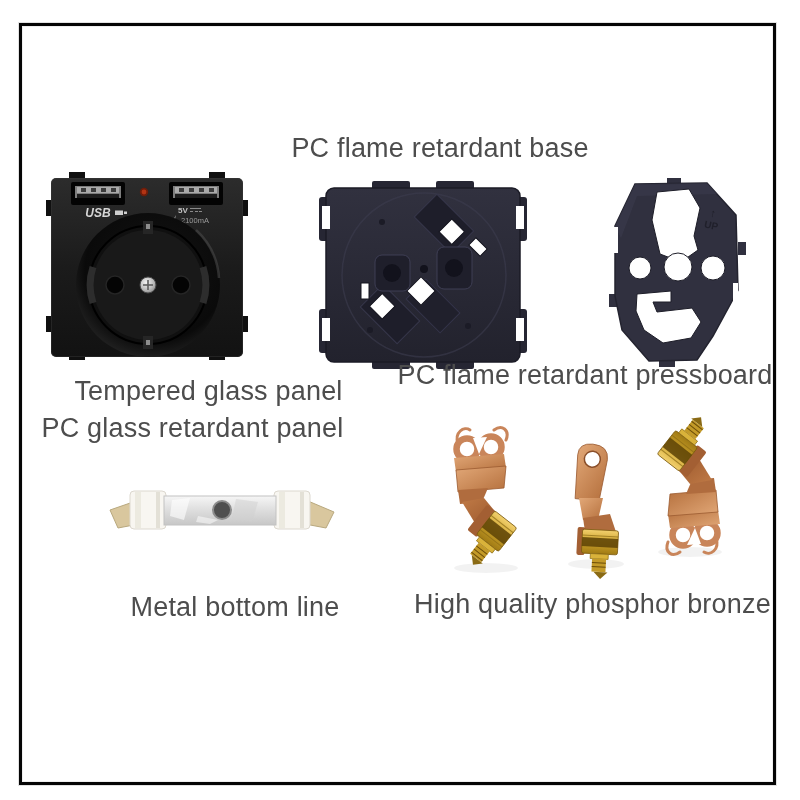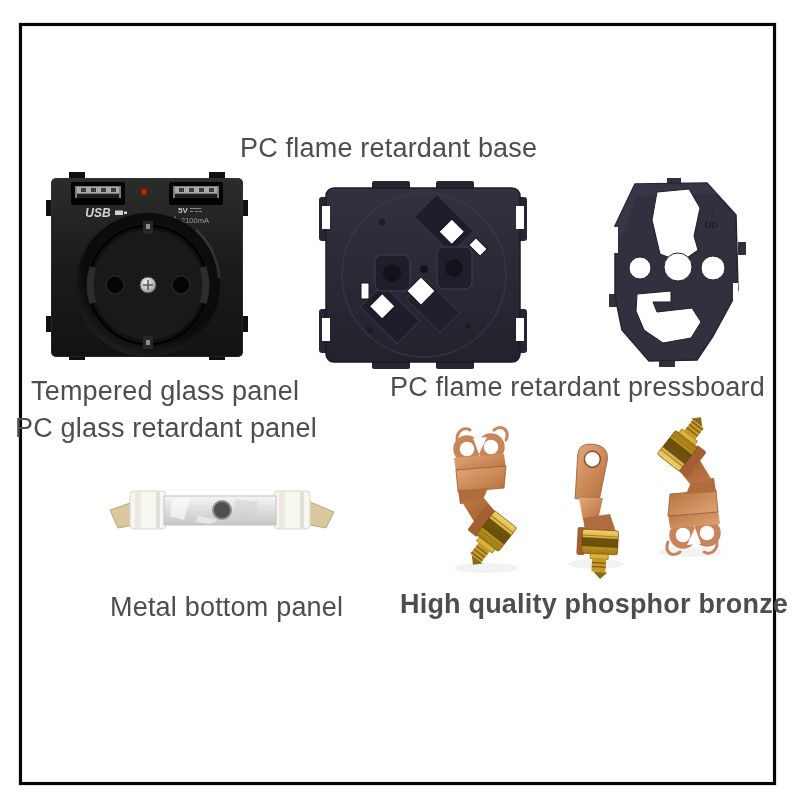--- a/index.html
+++ b/index.html
@@ -3,21 +3,21 @@
 <meta charset="utf-8">
 <style>
   html,body{margin:0;padding:0;background:#ffffff;}
   body{width:800px;height:800px;position:relative;overflow:hidden;
        font-family:"Liberation Sans",sans-serif;}
   .frame{position:absolute;left:19px;top:23px;width:757px;height:762px;
          border:3px solid #050505;box-sizing:border-box;
          box-shadow:0 0 0 1px #e2e2e2, inset 0 0 0 1px #eeeeee;
          pointer-events:none;}
   .caption{position:absolute;color:#4d4d4d;font-size:27px;line-height:33px;
-           letter-spacing:0.2px;white-space:nowrap;}
+           text-align:center;letter-spacing:0.2px;white-space:nowrap;}
   .comp{position:absolute;}
 </style>
 </head>
 <body>
 
 <div class="frame"></div>
 
 <div class="caption" style="left:240px;top:132px;width:400px;">PC flame retardant base</div>
 
 <svg class="comp" style="left:45px;top:168px;" width="204" height="196" viewBox="0 0 204 196">
@@ -210,21 +210,21 @@
 
   <g transform="translate(117,30) rotate(12)" fill="#20202b" font-family="Liberation Sans,sans-serif" font-weight="bold" text-anchor="middle">
     <text x="0" y="9" font-size="11">↑</text>
     <text x="1" y="21" font-size="10">UP</text>
   </g>
 </svg>
 
 <div class="caption" style="left:31px;top:375px;width:355px;">Tempered glass panel</div>
 <div class="caption" style="left:15px;top:412px;width:355px;">PC glass retardant panel</div>
 
-<div class="caption" style="left:390px;top:371px;width:390px;">PC flame retardant pressboard</div>
+<div class="caption" style="left:390px;top:359px;width:390px;">PC flame retardant pressboard</div>
 
 <svg class="comp" style="left:106px;top:486px;" width="232" height="52" viewBox="0 0 232 52">
   <defs>
     <linearGradient id="mg" x1="0" y1="0" x2="0" y2="1">
       <stop offset="0" stop-color="#f6f6f6"></stop>
         <stop offset="0.5" stop-color="#dddddd"></stop>
         <stop offset="1" stop-color="#c7c7c7"></stop>
     </linearGradient>
   </defs>
   <polygon points="4,24 30,15 33,38 12,42" fill="#d9c79e" stroke="#b8a87e"></polygon>
@@ -317,14 +317,14 @@
       <rect x="-7" y="17" width="14" height="13" fill="#c39a28"></rect>
       <line x1="-7" y1="21" x2="7" y2="21" stroke="#6b4c08"></line>
       <line x1="-7" y1="25" x2="7" y2="25" stroke="#6b4c08"></line>
       <polygon points="-5,30 9,30 2,37" fill="#8a6a14"></polygon>
     </g>
   </g>
 
   <use href="#pieceA" transform="translate(282,144) rotate(180)"></use>
 </svg>
 
-<div class="caption" style="left:110px;top:591px;width:250px;">Metal bottom panel</div>
-<div class="caption" style="left:400px;top:588px;width:385px;font-weight:bold;">High quality phosphor bronze</div>
+<div class="caption" style="left:110px;top:591px;width:250px;">Metal bottom line</div>
+<div class="caption" style="left:400px;top:588px;width:385px;">High quality phosphor bronze</div>
 
 </body></html>

